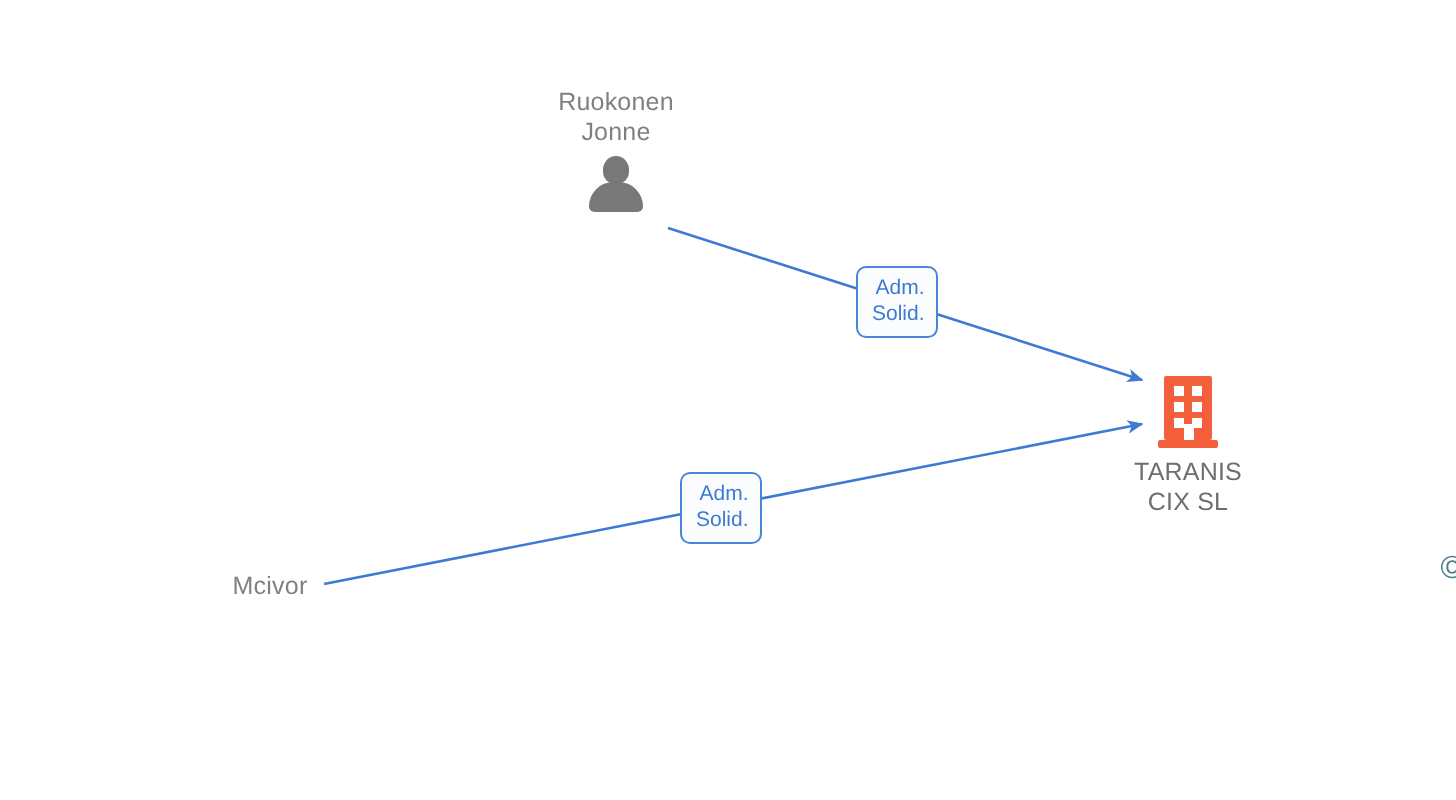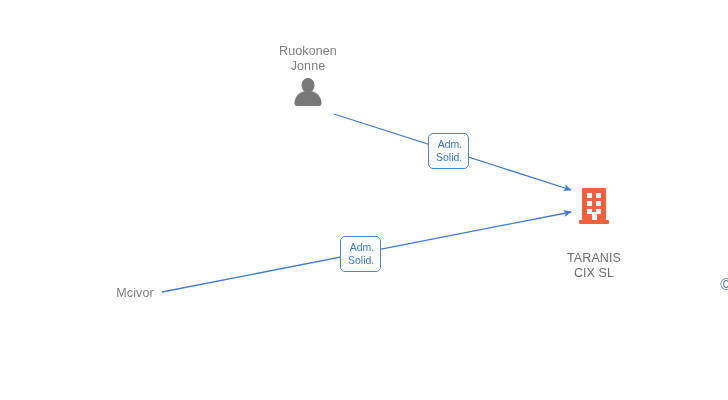--- a/index.html
+++ b/index.html
@@ -190,21 +190,21 @@
   <div class="node person-node" style="left:65px; top:286px;">
     <span class="person-icon">
       <span class="head"></span>
       <span class="body"></span>
     </span>
     <span class="node-label">Mcivor
 Jason Lee
 Ross</span>
   </div>
 
-  <div class="node company-node" style="left:524px; top:188px;gap:22px;">
+  <div class="node company-node" style="left:524px; top:188px;">
     <span class="building-icon">
       <span class="tower"></span>
       <span class="win" style="left:8px;  top:5px;"></span>
       <span class="win" style="left:17px; top:5px;"></span>
       <span class="win" style="left:8px;  top:13px;"></span>
       <span class="win" style="left:17px; top:13px;"></span>
       <span class="win" style="left:8px;  top:21px;"></span>
       <span class="win" style="left:17px; top:21px;"></span>
       <span class="door"></span>
       <span class="base"></span>

